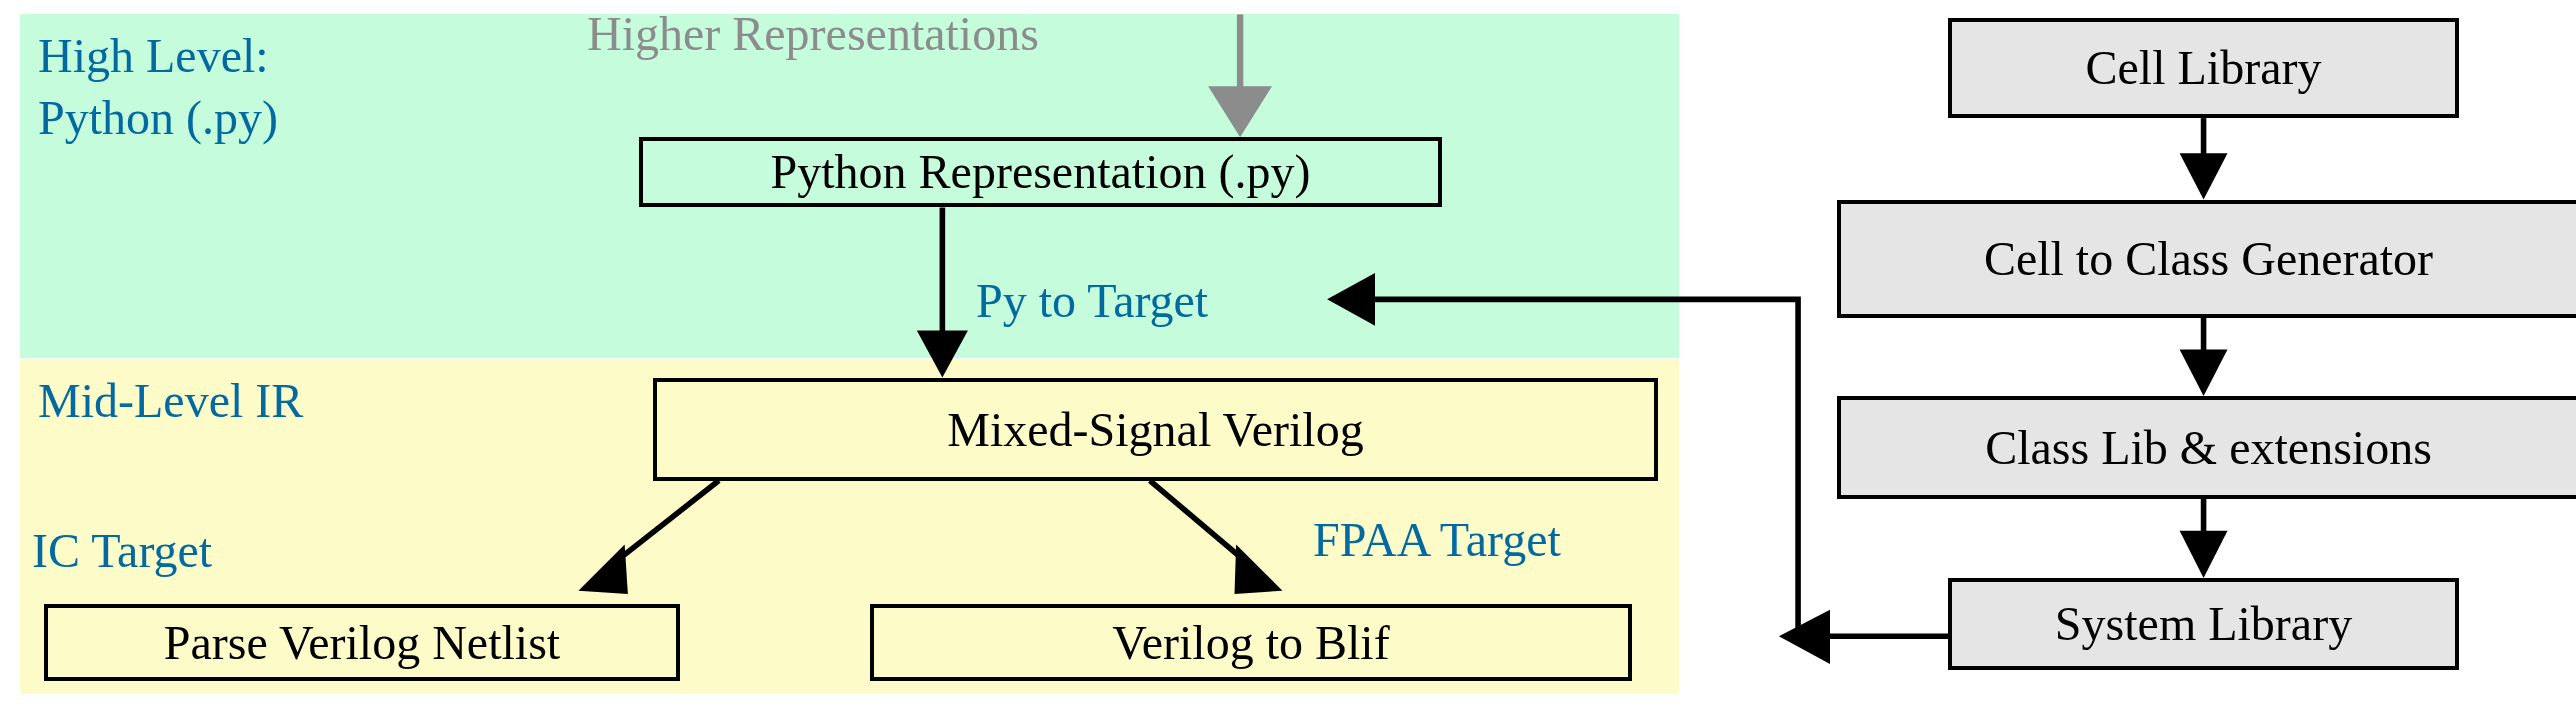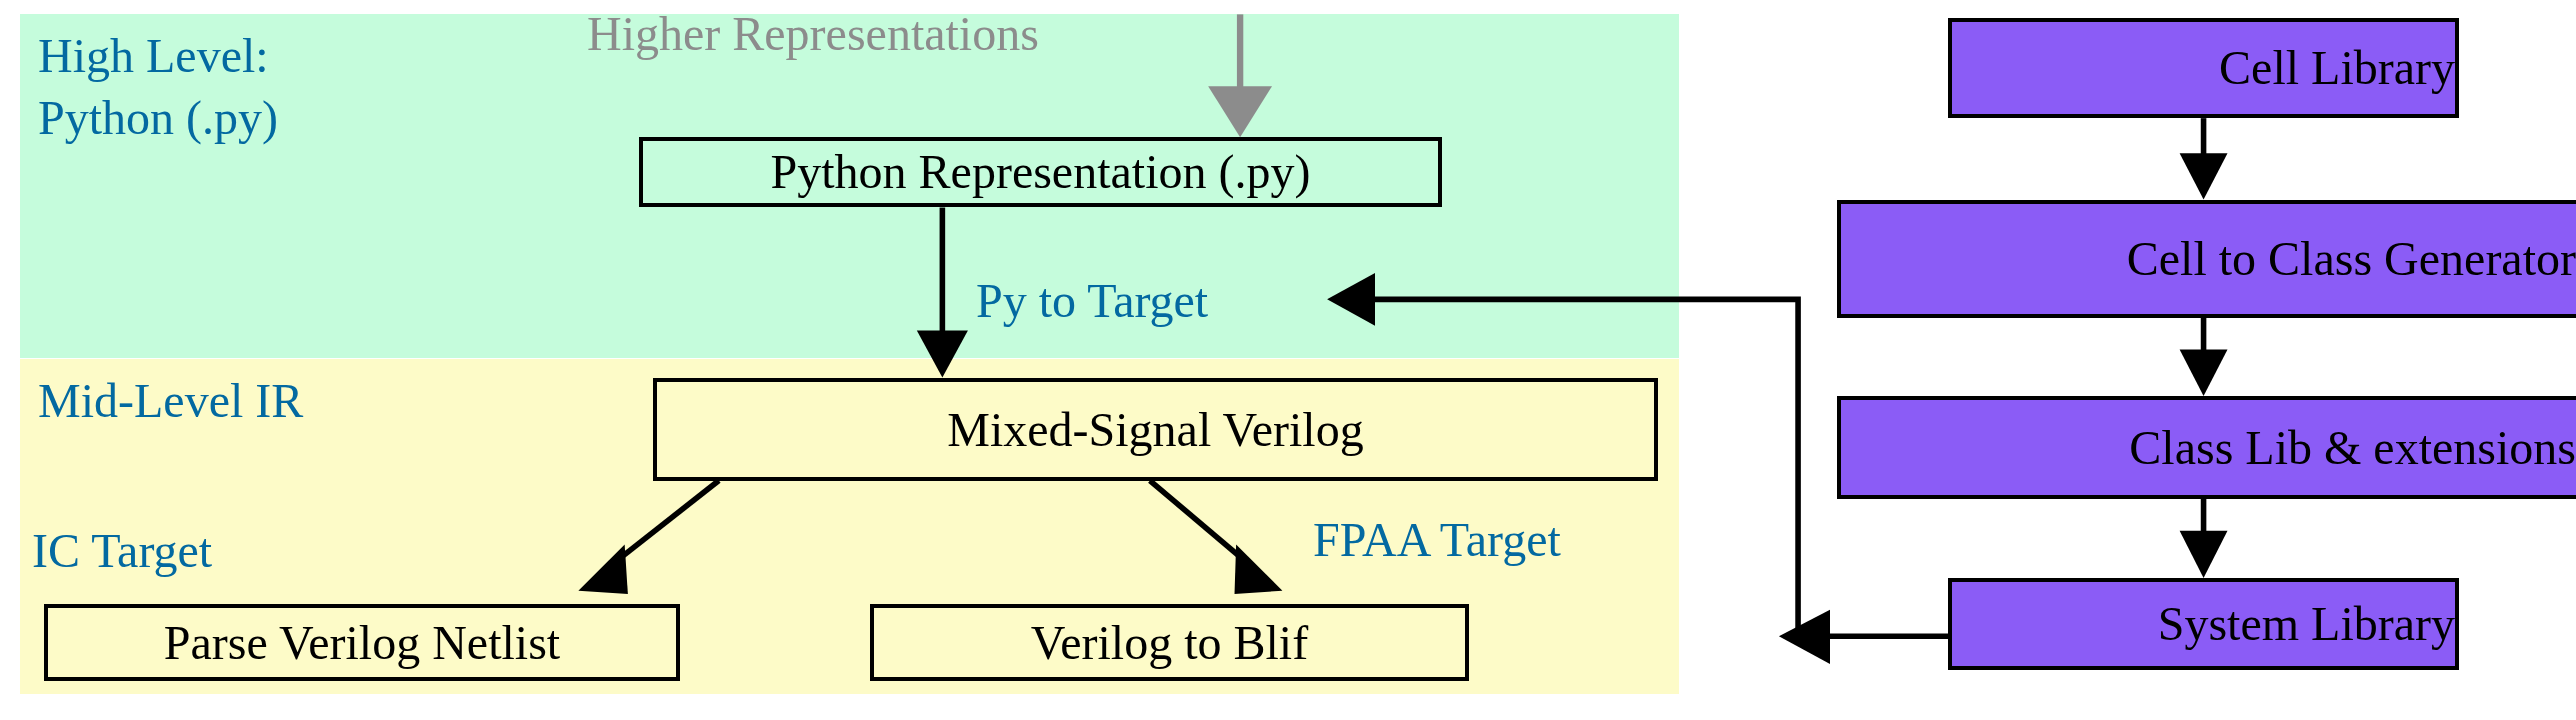--- a/index.html
+++ b/index.html
@@ -8,21 +8,21 @@
 
   .band{position:absolute;}
   #band-high{left:20px;top:14.4px;width:1659px;height:344px;background:#c5fcdc;}
   #band-mid{left:20px;top:359px;width:1659px;height:335px;background:#fdfbc8;}
 
   .node{position:absolute;box-sizing:border-box;border:4px solid #000;
         display:flex;align-items:center;justify-content:center;
         font-size:48px;color:#000;line-height:1;white-space:nowrap;}
   .node.on-green{background:#c5fcdc;}
   .node.on-yellow{background:#fdfbc8;}
-  .node.on-white{background:#8b5cf6;justify-content:flex-end;}
+  .node.on-white{background:#e5e5e5;}
 
   .ftext{position:absolute;font-size:48px;color:#0369a1;line-height:1;white-space:nowrap;}
   .ftext.gray{color:#8c8c8c;}
 
   svg.overlay{position:absolute;left:0;top:0;width:2576px;height:720px;pointer-events:none;}
 </style>
 </head>
 <body>
 
 <div id="stage">
@@ -48,21 +48,21 @@
   </div>
 
   <div class="node on-yellow" style="left:653px;top:378px;width:1005px;height:103px;">
     <span>Mixed-Signal Verilog</span>
   </div>
 
   <div class="node on-yellow" style="left:44px;top:604px;width:636px;height:77px;">
     <span>Parse Verilog Netlist</span>
   </div>
 
-  <div class="node on-yellow" style="left:870px;top:604px;width:599px;height:77px;">
+  <div class="node on-yellow" style="left:870px;top:604px;width:762px;height:77px;">
     <span>Verilog to Blif</span>
   </div>
 
   <div class="node on-white" style="left:1948px;top:18.4px;width:511px;height:100px;">
     <span>Cell Library</span>
   </div>
 
   <div class="node on-white" style="left:1837px;top:200px;width:743px;height:118px;">
     <span>Cell to Class Generator</span>
   </div>

